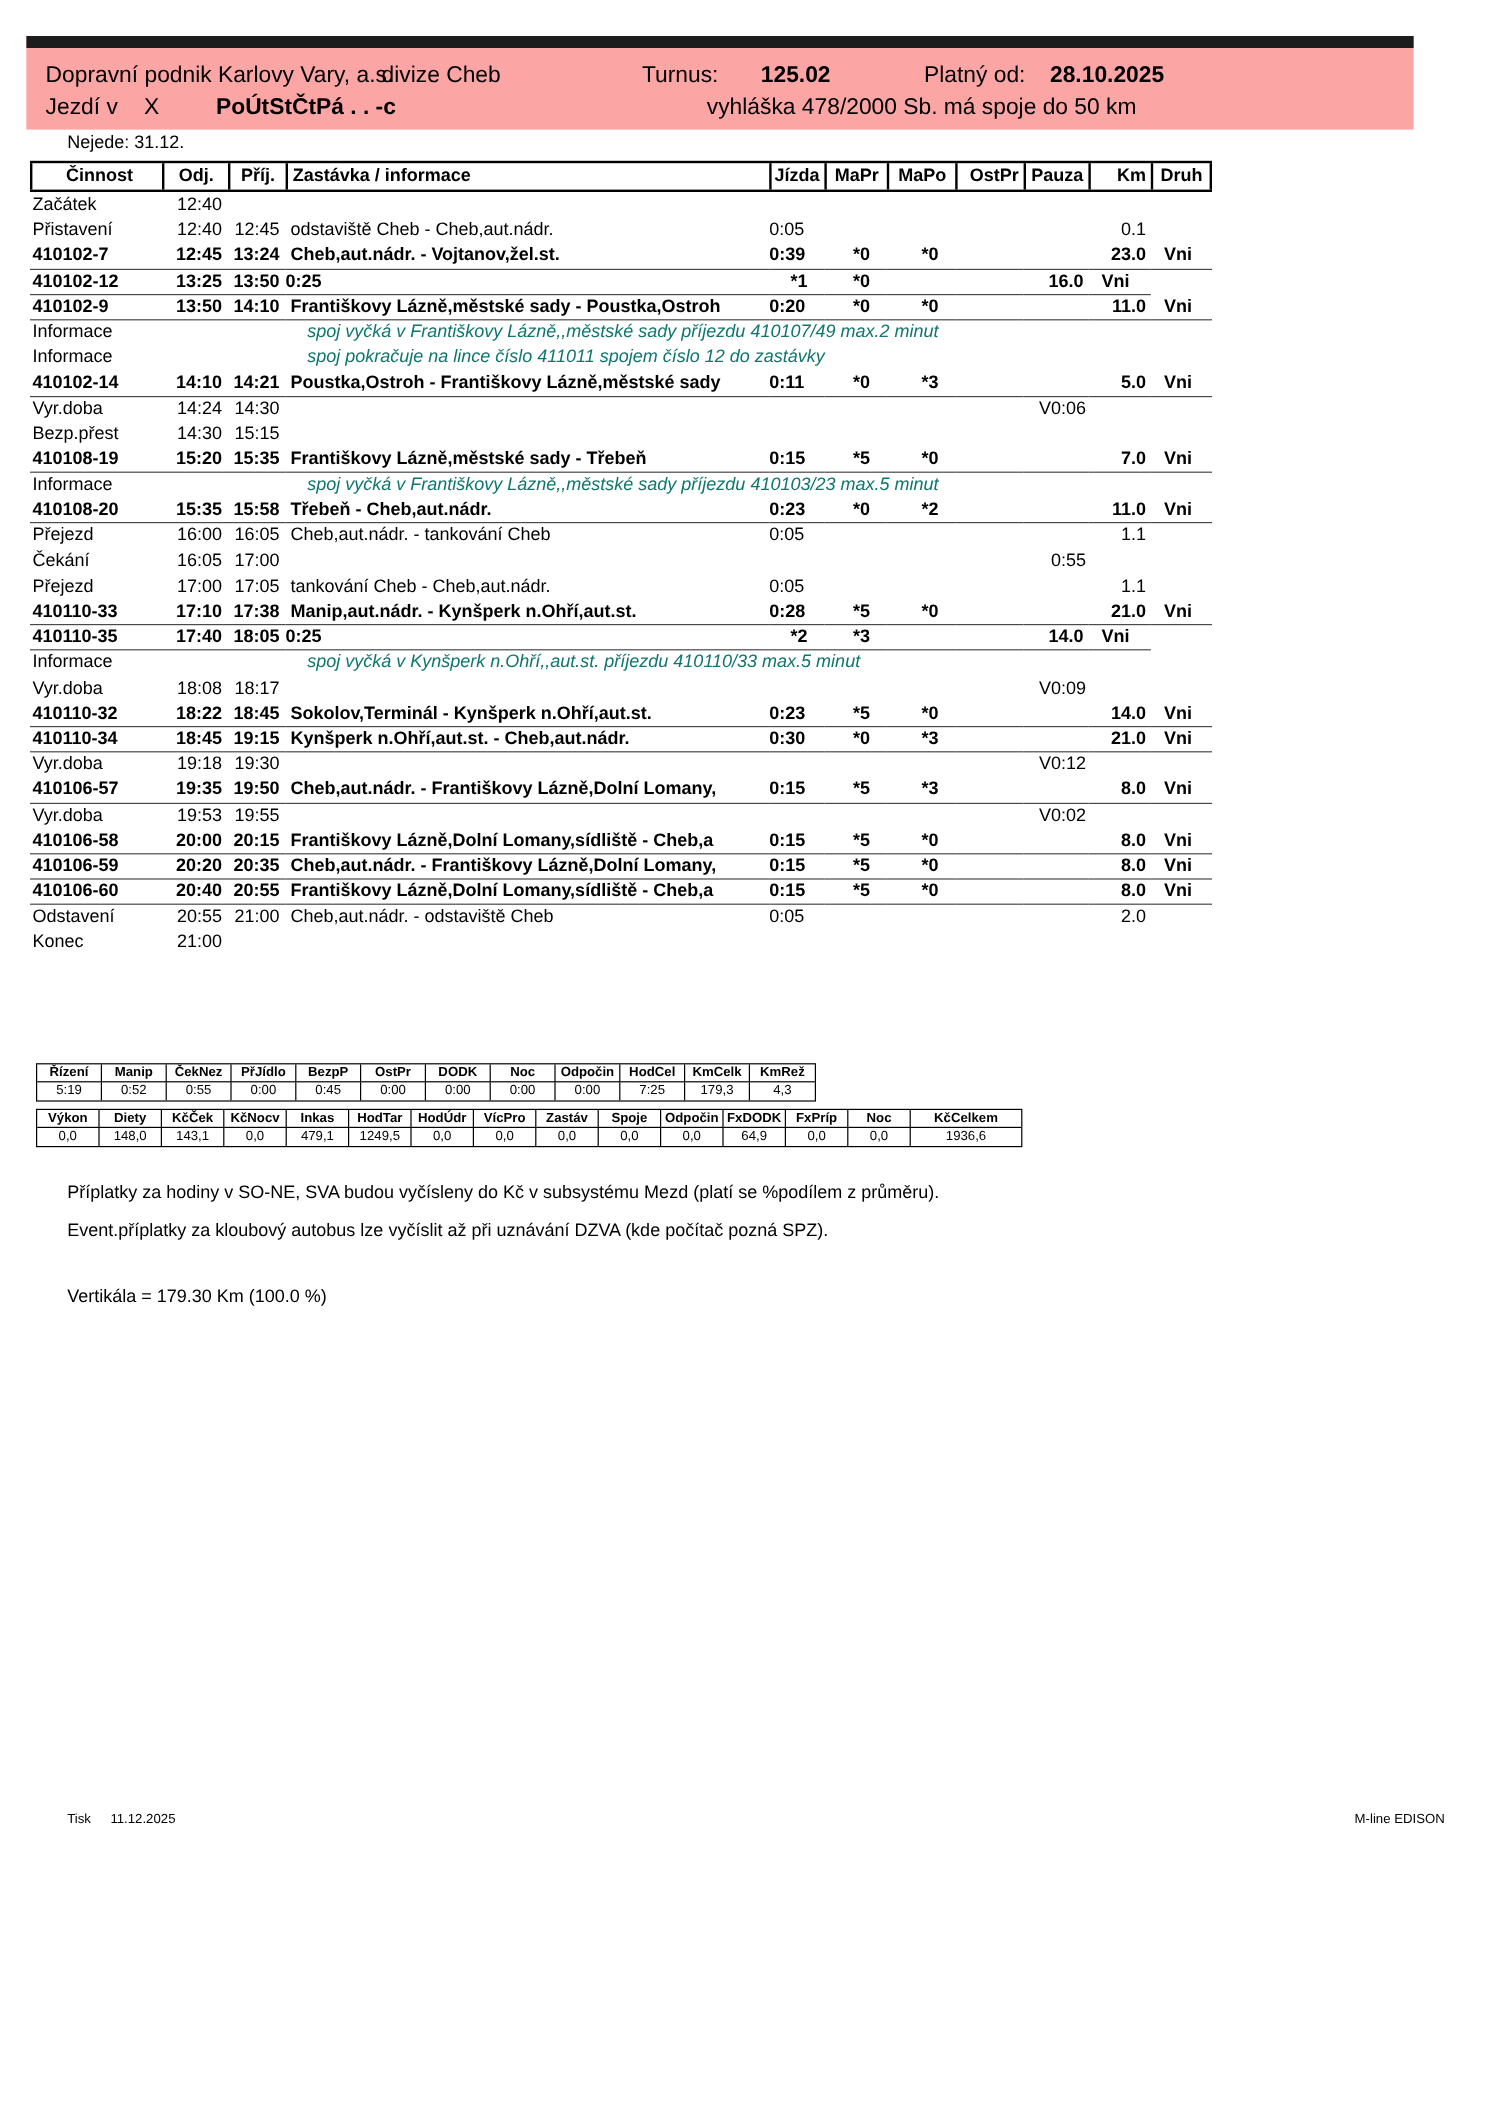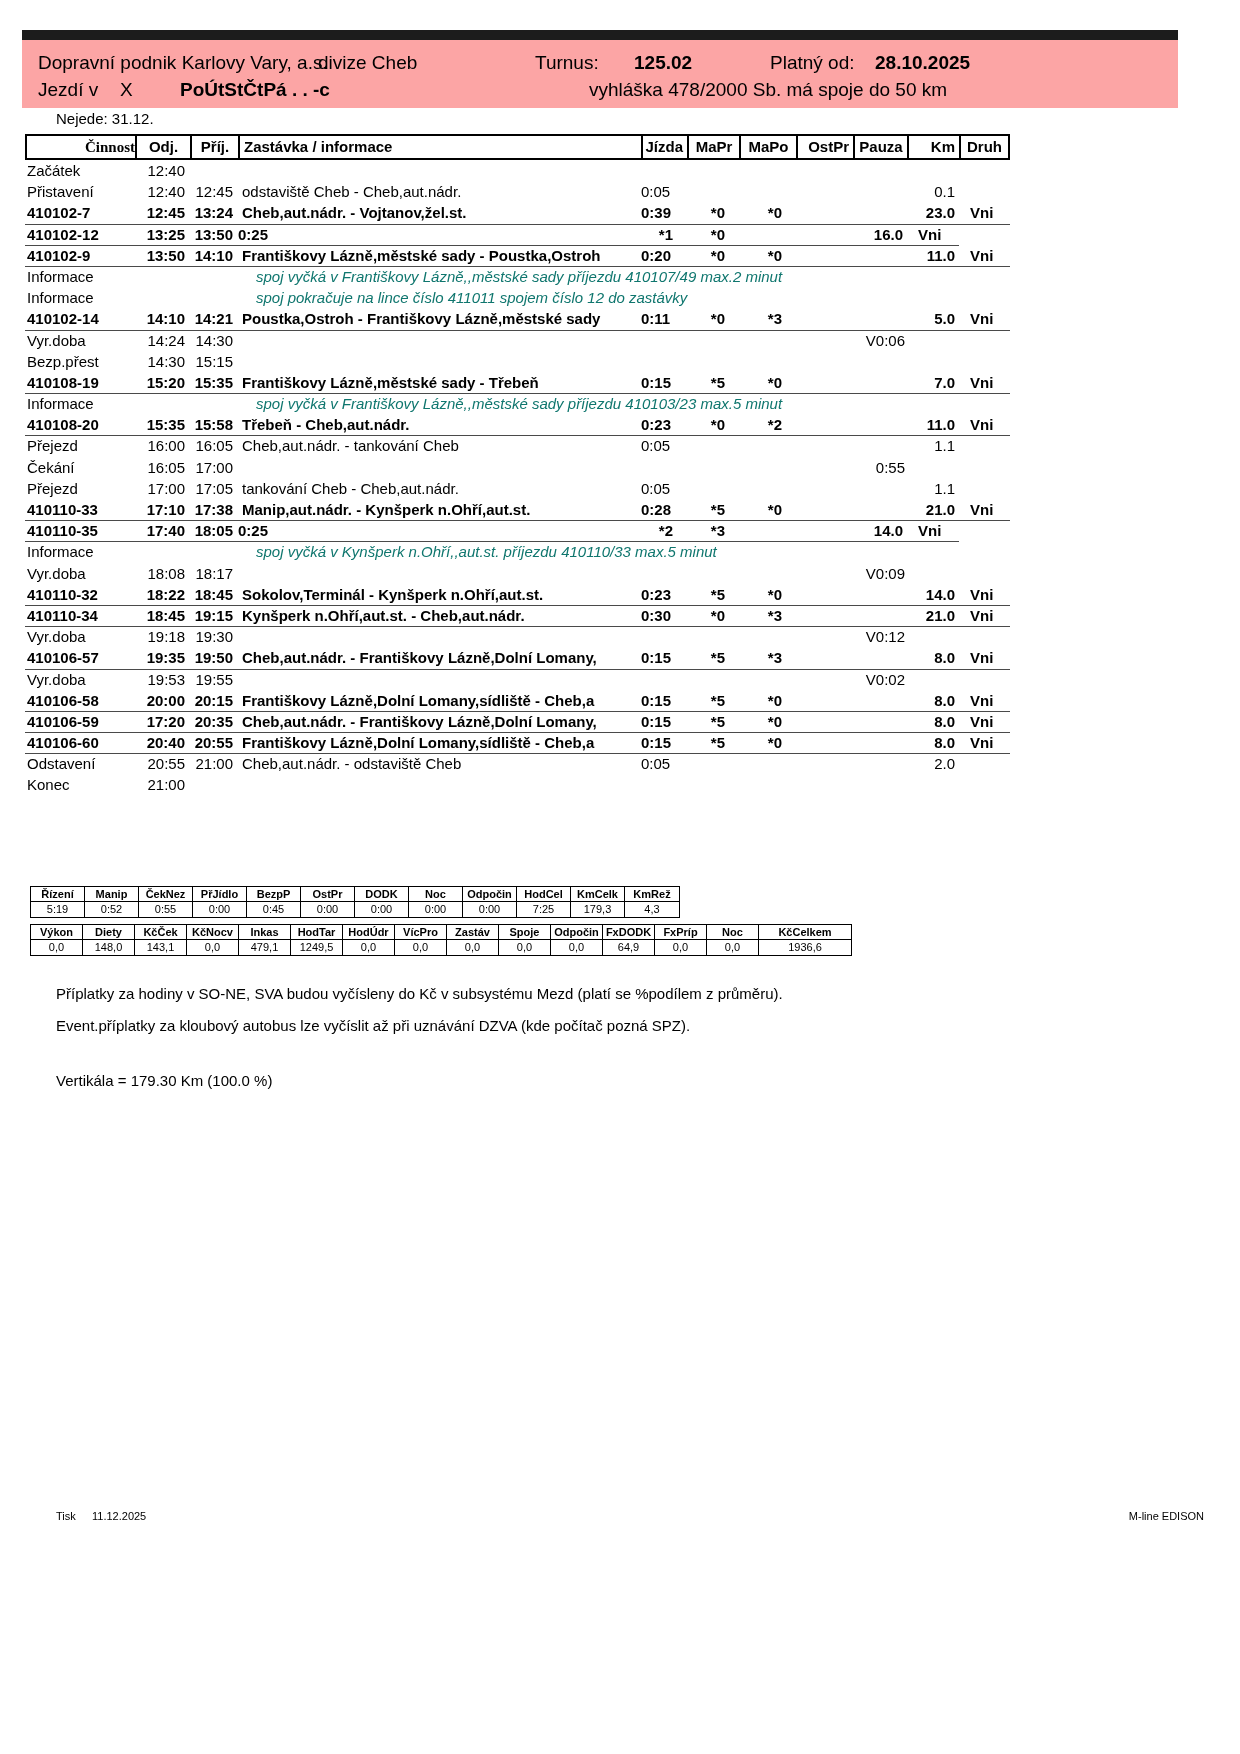--- a/index.html
+++ b/index.html
@@ -13,21 +13,21 @@
   .b{font-weight:bold;}
 
   .nejede{position:absolute;left:56px;top:110px;font-size:15px;}
 
   
   .grid{display:grid;grid-template-columns:110px 55px 48px 403px 46px 52px 57px 57px 54px 52px 51px;}
   #maintable{position:absolute;left:25px;top:134px;width:985px;}
   .thead{border-top:2px solid #000;border-bottom:2px solid #000;font-weight:bold;font-size:15px;height:22px;align-items:center;}
   .thead .hcell{border-left:2px solid #000;height:22px;line-height:22px;box-sizing:border-box;white-space:nowrap;overflow:hidden;}
   .thead .hcell:last-child{border-right:2px solid #000;}
-  .h-cinnost{text-align:right;padding-left:4px;font-family:Liberation Serif, serif;}
+  .h-cinnost{text-align:center;padding-left:4px;}
   .h-odj,.h-prij,.h-mapr,.h-mapo,.h-pauza,.h-druh{text-align:center;}
   .h-zastavka{text-align:left;padding-left:4px;}
   .h-jizda,.h-ostpr,.h-km{text-align:right;padding-right:4px;}
 
   .trow{font-size:15px;height:21.2px;line-height:21.2px;}
   .trow .cell{white-space:nowrap;box-sizing:border-box;}
   .c-cinnost{text-align:left;padding-left:2px;}
   .c-odj,.c-prij{text-align:right;padding-right:5px;}
   .c-zastavka{text-align:left;padding-left:4px;}
   .c-jizda{text-align:left;padding-right:7px;}
@@ -381,21 +381,21 @@
           <div class="cell c-jizda">0:15</div>
           <div class="cell c-mapr">*5</div>
           <div class="cell c-mapo">*0</div>
           <div class="cell c-ostpr"></div>
           <div class="cell c-pauza"></div>
           <div class="cell c-km">8.0</div>
           <div class="cell c-druh">Vni</div>
         </div>
         <div class="grid trow trip">
           <div class="cell c-cinnost">410106-59</div>
-          <div class="cell c-odj">17:20</div>
+          <div class="cell c-odj">20:20</div>
           <div class="cell c-prij">20:35</div>
           <div class="cell c-zastavka">Cheb,aut.nádr. - Františkovy Lázně,Dolní Lomany,</div>
           <div class="cell c-jizda">0:15</div>
           <div class="cell c-mapr">*5</div>
           <div class="cell c-mapo">*0</div>
           <div class="cell c-ostpr"></div>
           <div class="cell c-pauza"></div>
           <div class="cell c-km">8.0</div>
           <div class="cell c-druh">Vni</div>
         </div>

